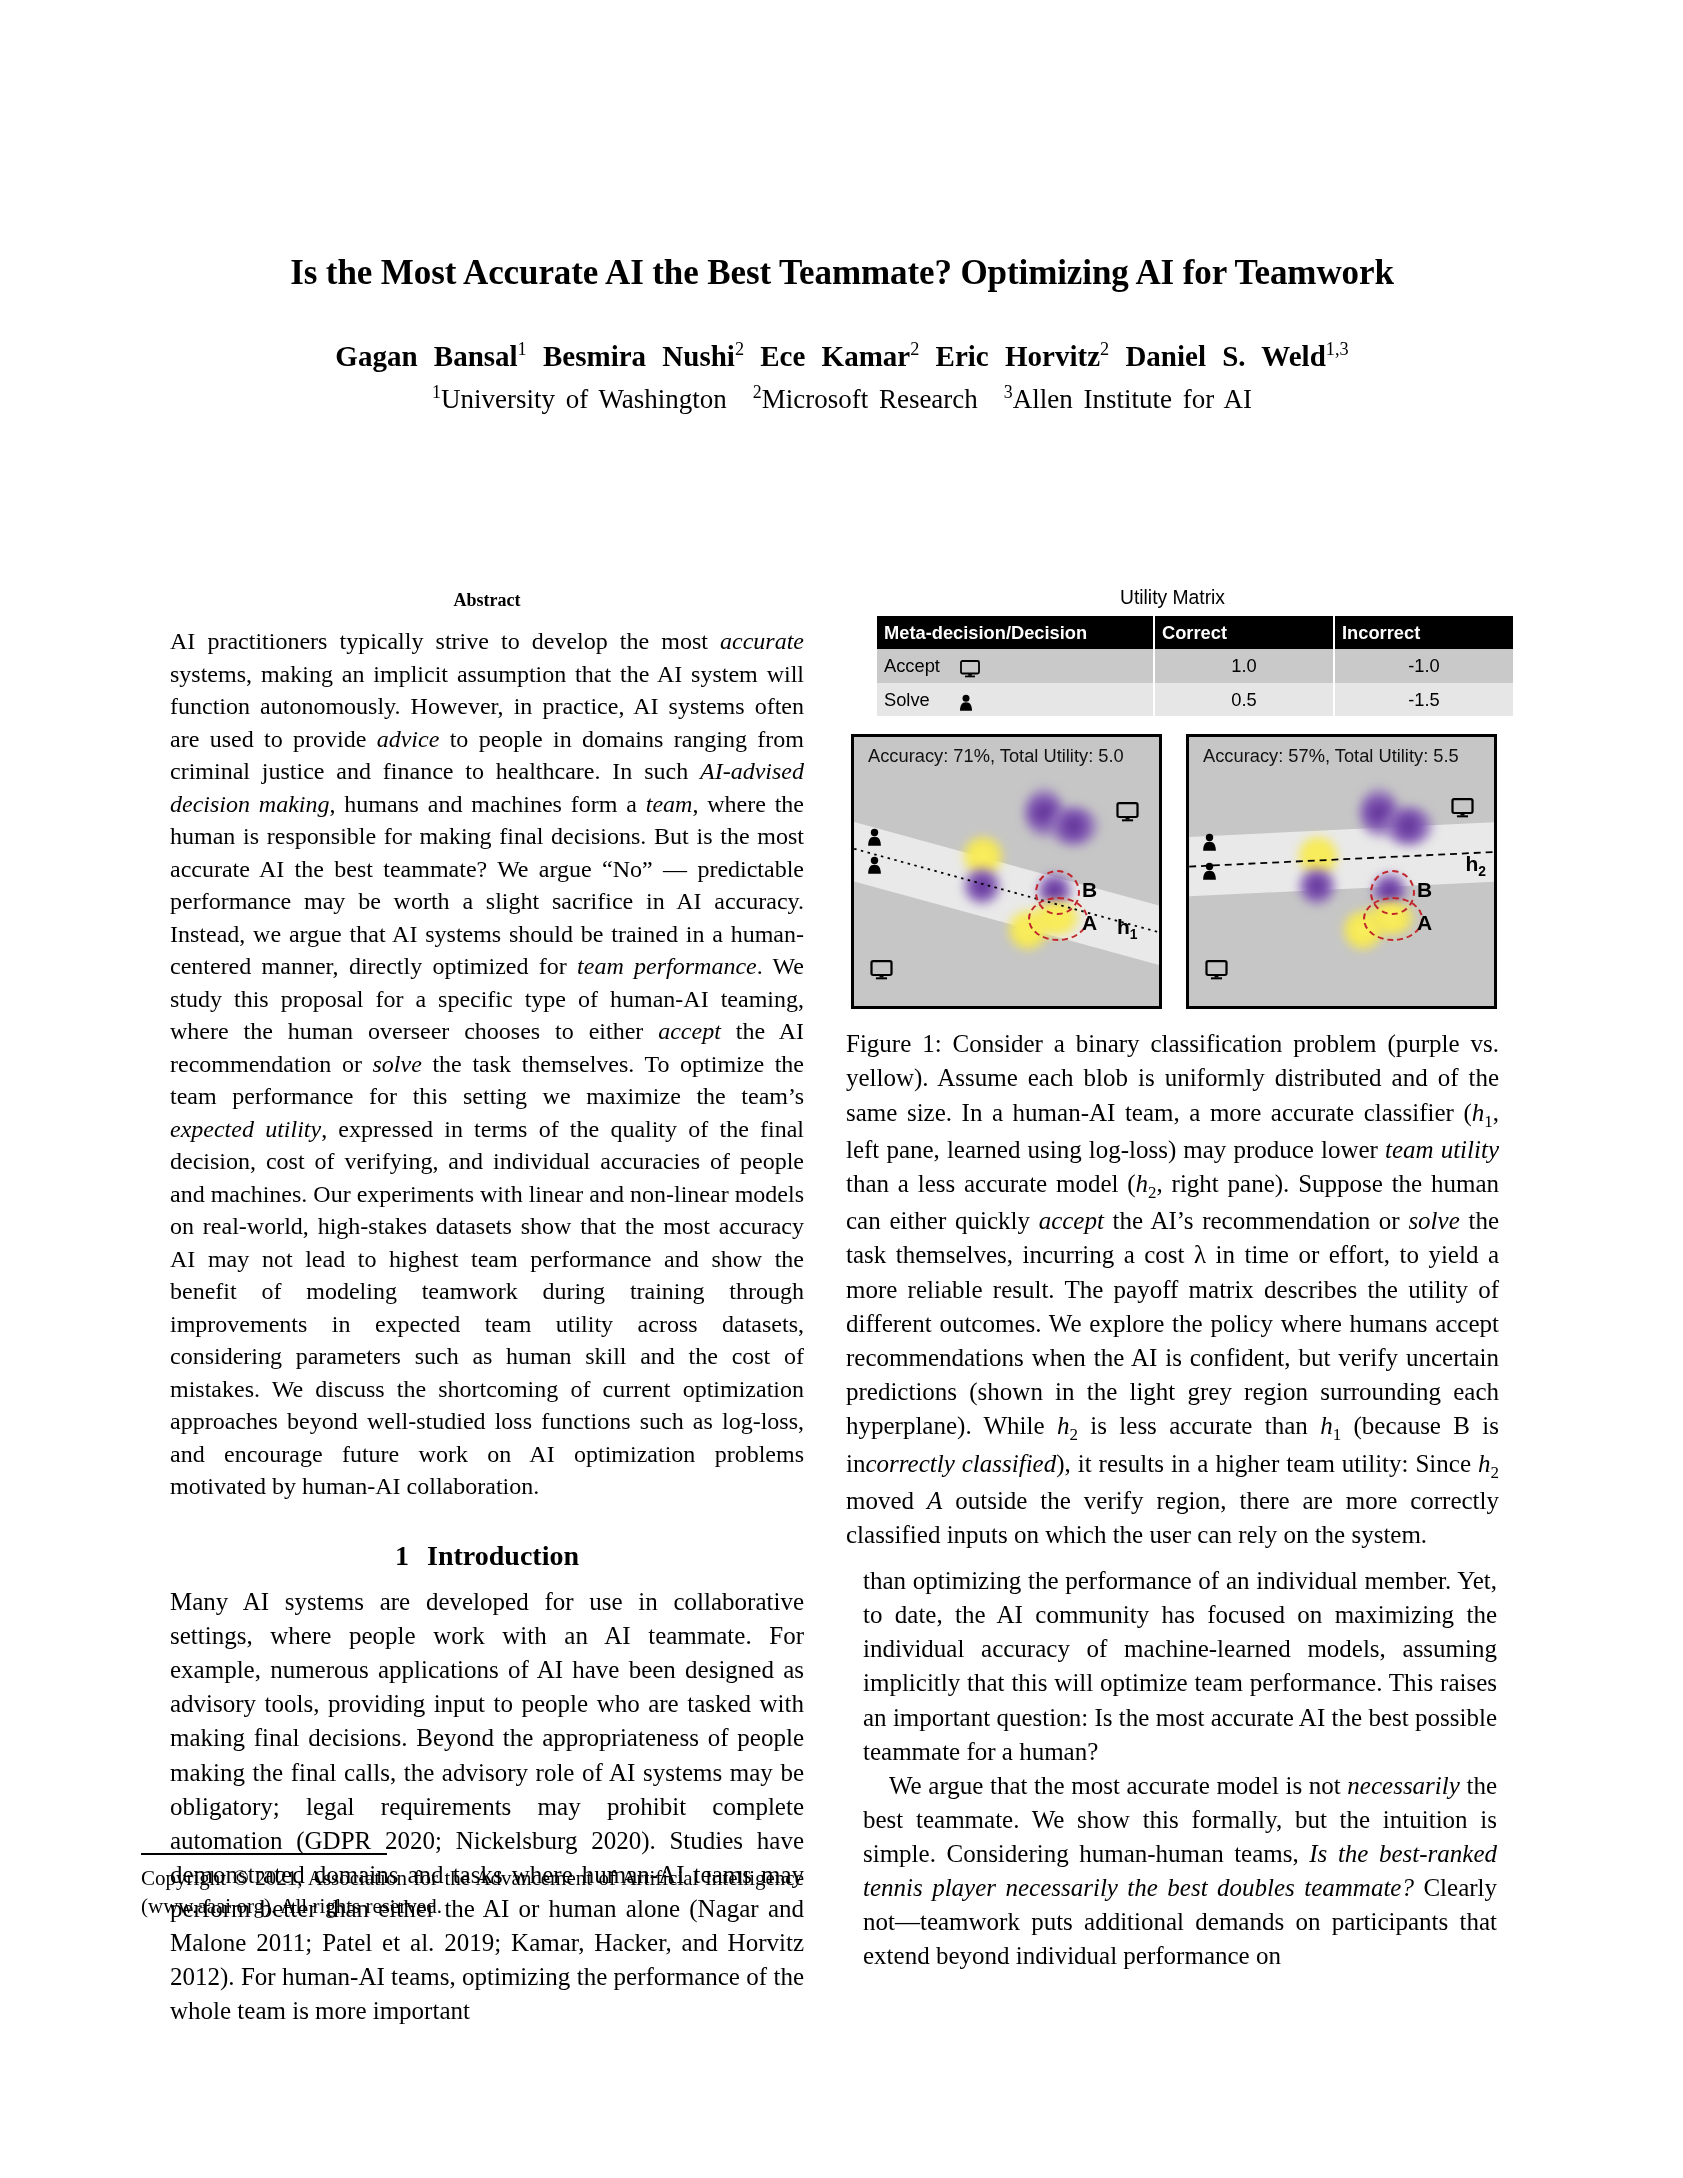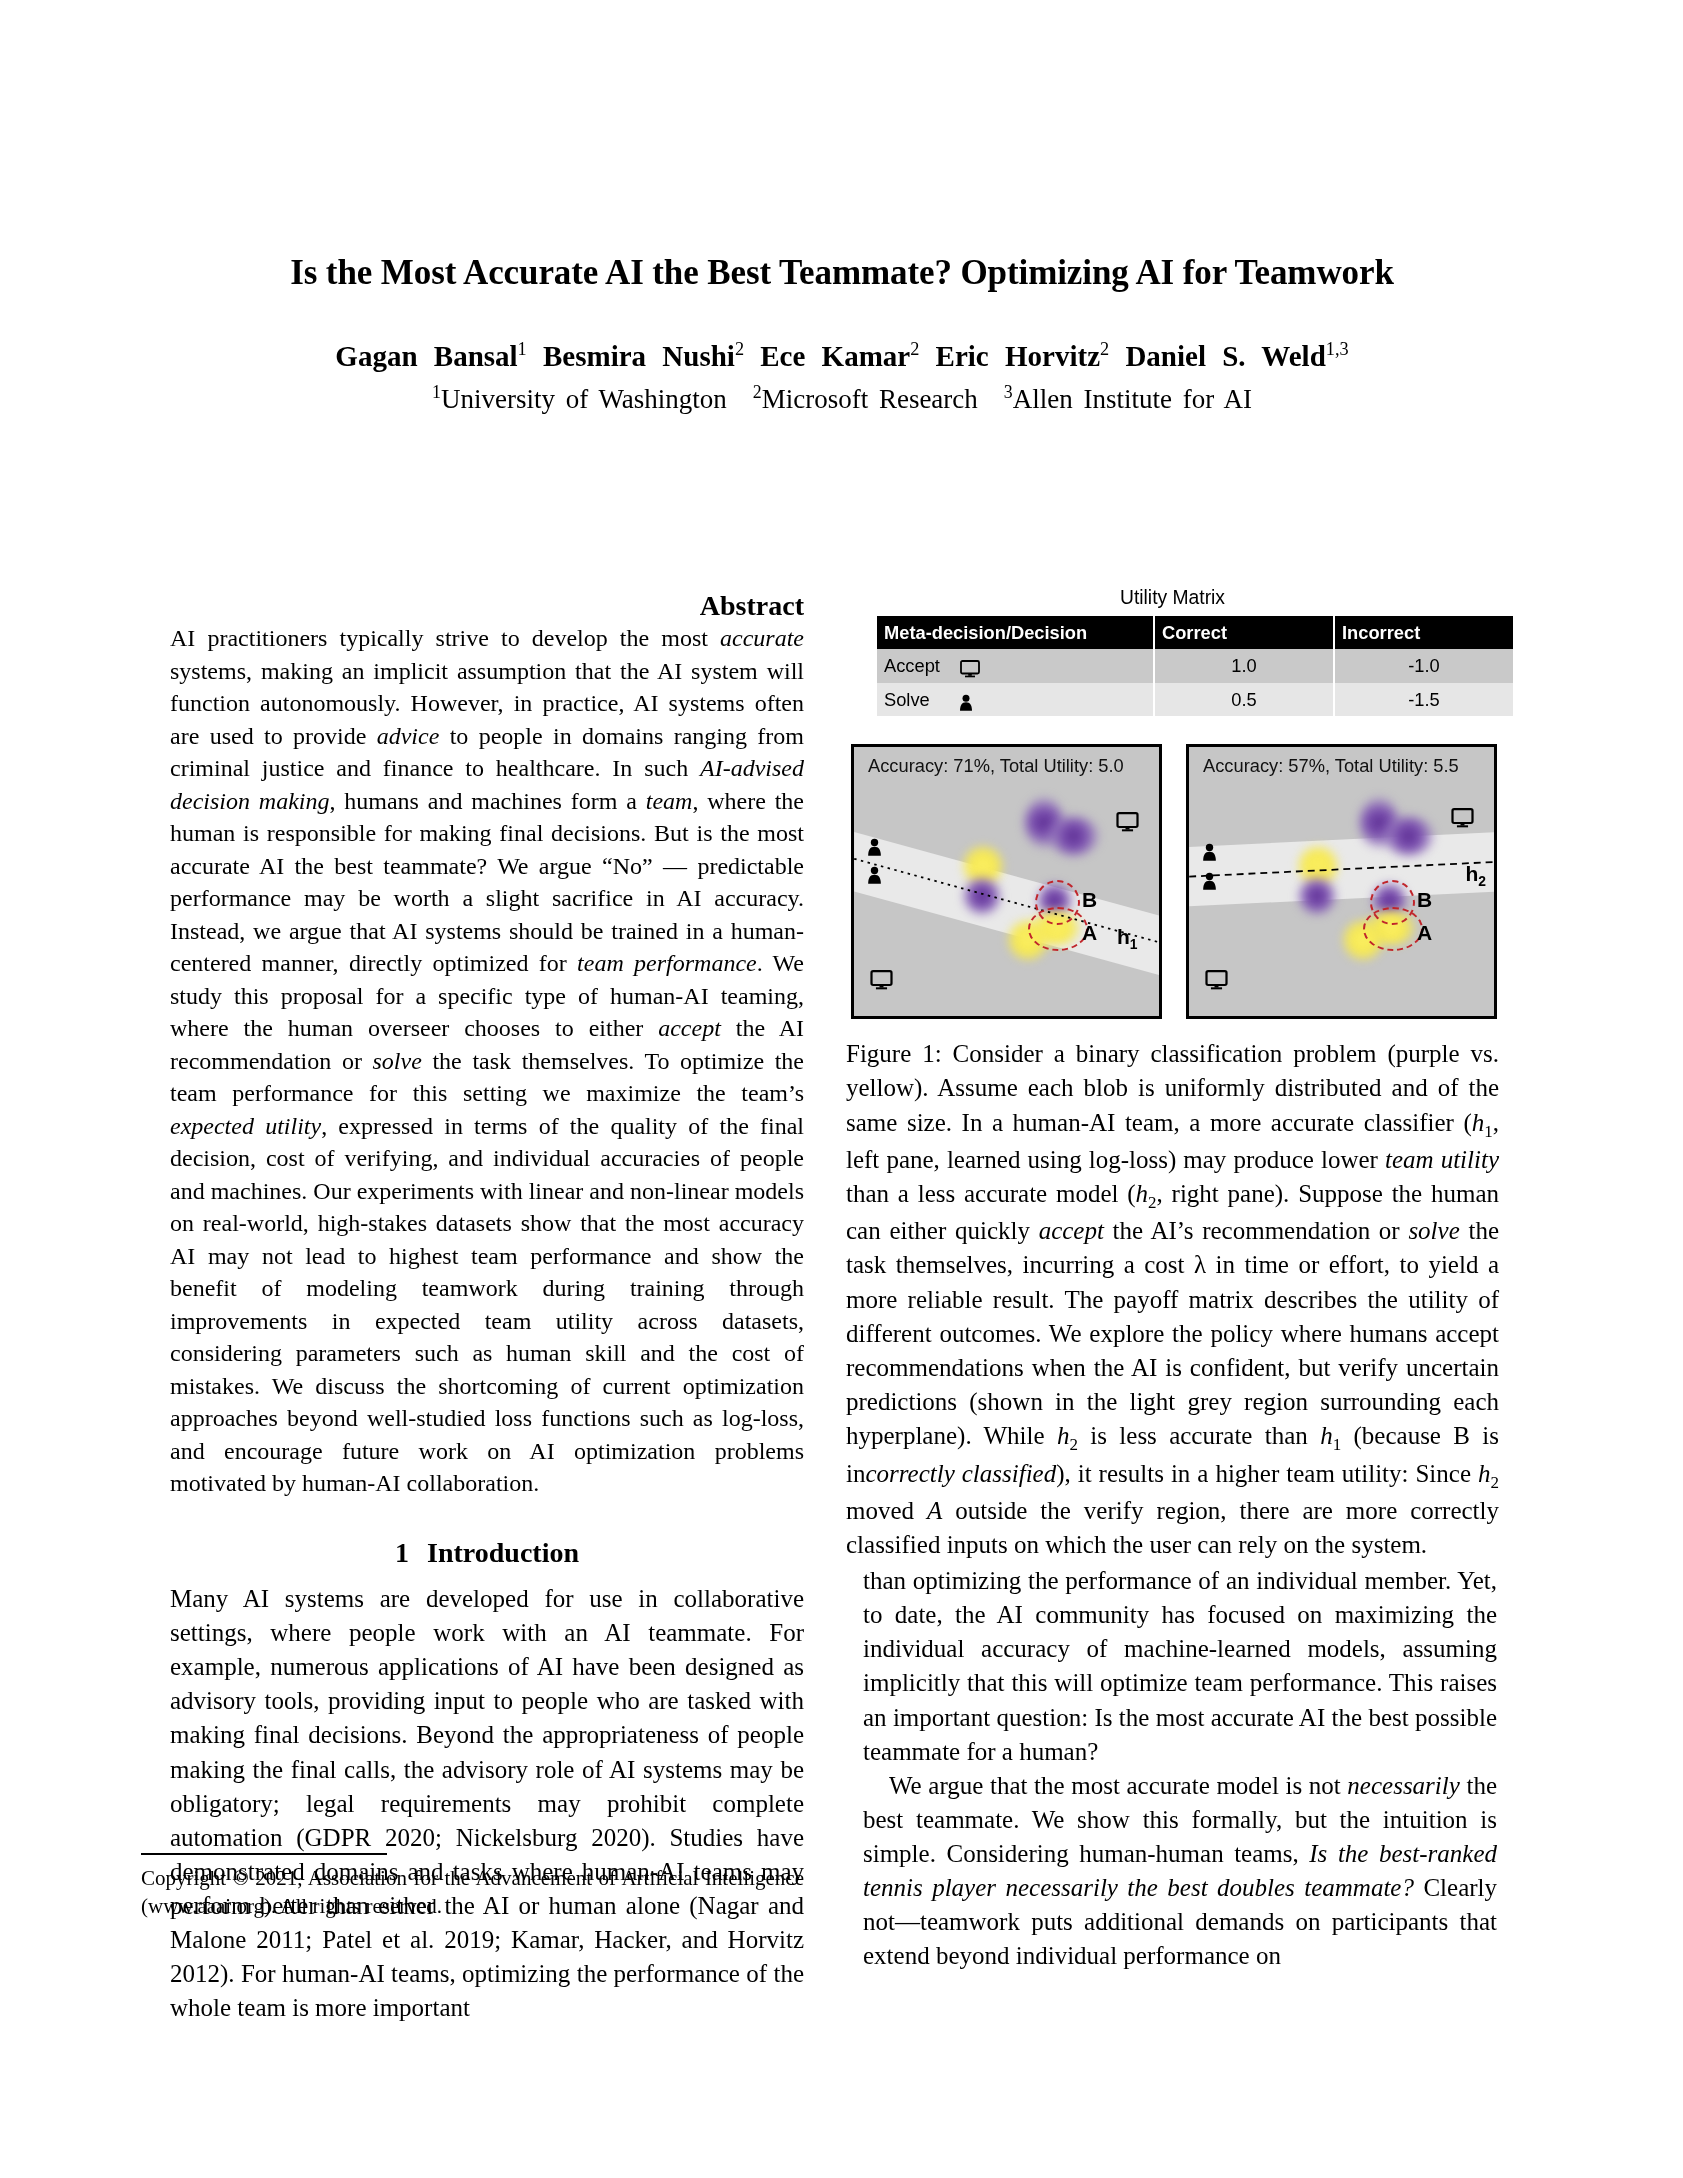--- a/index.html
+++ b/index.html
@@ -63,24 +63,24 @@
     width: 634px;
   }
   .col-right {
     position: absolute;
     left: 863px;
     top: 590px;
     width: 634px;
   }
 
   .section-head {
-    text-align: right;
-    font-size: 28px;
-    font-weight: bold;
-    margin: 0 0 0 0;
+    text-align: center;
+    font-size: 18px;
+    font-weight: bold;
+    margin: 0 0 14px 0;
   }
   .abstract-body {
     font-size: 24px;
     line-height: 1.355;
     text-align: justify;
     text-justify: inter-word;
     hyphens: manual;
   }
   .abstract-body p { margin: 0; }
 
@@ -182,21 +182,21 @@
 
   
   .mon-ico { display:inline-block; vertical-align: middle; }
   
   .per-ico { display:inline-block; vertical-align: middle; }
 
   
   .panes {
     display: flex;
     gap: 24px;
-    margin-top: 28px;
+    margin-top: 18px;
     margin-left: 5px;
   }
   .pane {
     position: relative;
     width: 311px;
     height: 275px;
     background: #c6c6c6;
     border: 3px solid #000000;
     box-sizing: border-box;
     overflow: hidden;

